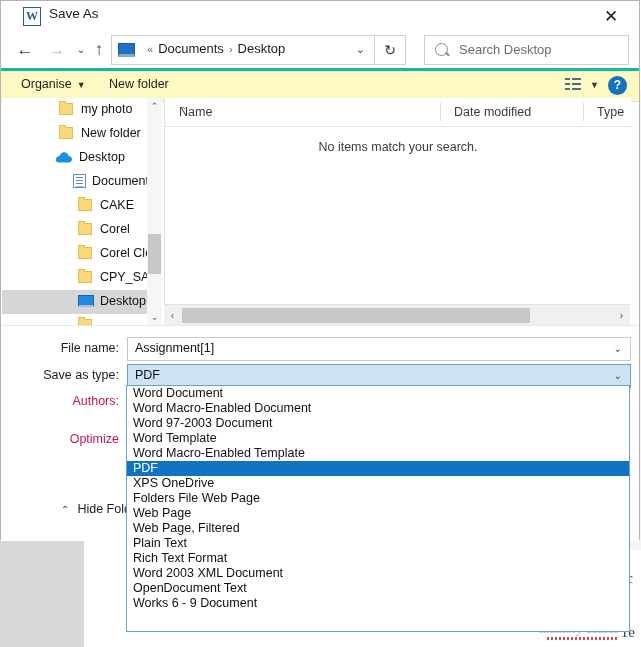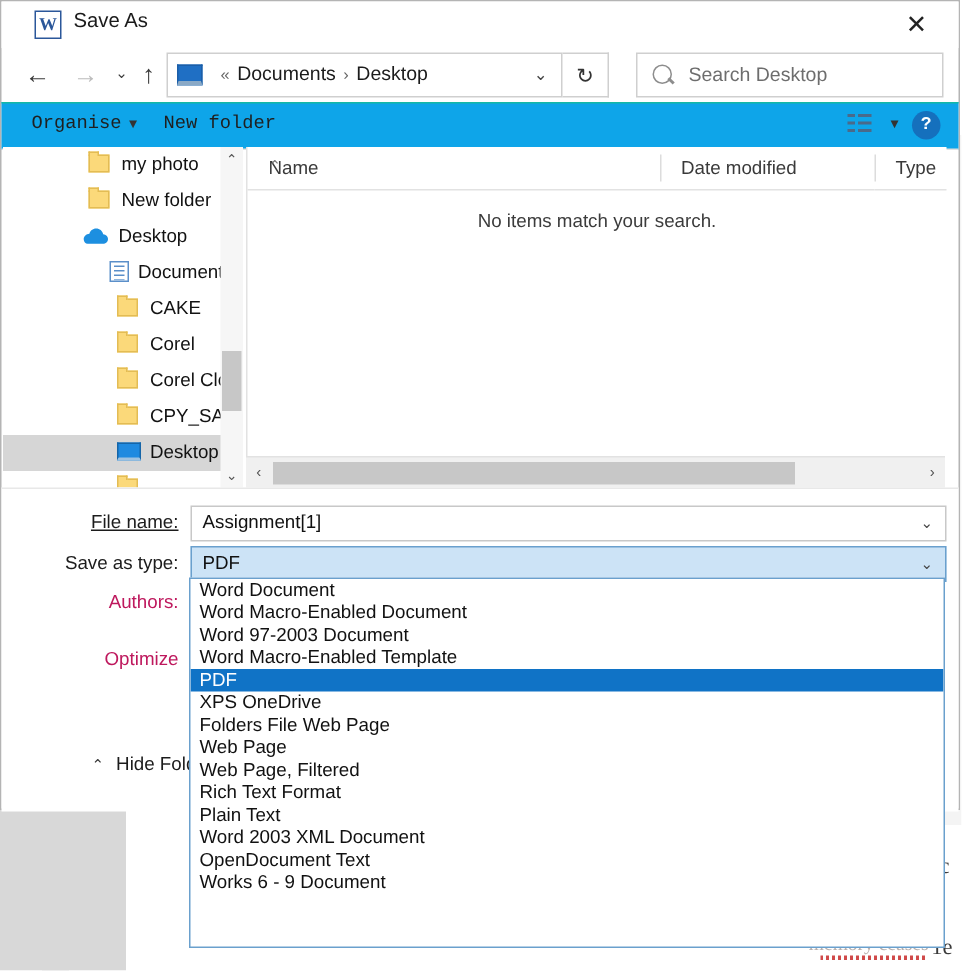--- a/index.html
+++ b/index.html
@@ -65,21 +65,21 @@
   .searchbox { position:absolute; left:423px; top:3px; width:205px; height:30px;
                border:1px solid #cfcfcf; background:#fff; box-sizing:border-box; }
   .search-ico { position:absolute; left:10px; top:7px; width:11px; height:11px;
                 border:1.6px solid #8d8d8d; border-radius:50%; }
   .search-ico:after { content:""; position:absolute; left:9px; top:9px; width:5px; height:1.6px;
                       background:#8d8d8d; transform:rotate(45deg); }
   .search-ph { position:absolute; left:34px; top:6px; font-size:13px; color:#6d6d6d; }
 
   
   .toolbar { position:absolute; left:0; top:67px; width:638px; height:30px;
-             border-top:1px solid #14b8a6; border-bottom:1px solid #e0e0e0; background:#0ea5e9;font-family:Liberation Mono, monospace; }
+             border-top:3px solid #14b8a6; border-bottom:1px solid #e0e0e0; background:#fef9c3; }
   .tb-item { position:absolute; top:6px; font-size:12.5px; color:#1f1f1f; cursor:pointer; }
   .tb-caret { font-size:9px; color:#333; margin-left:5px; }
   .view-ico { position:absolute; right:58px; top:7px; width:16px; height:15px; cursor:pointer; }
   .view-ico .vl { position:absolute; left:0; width:5px; height:2px; background:#4a6a8a; }
   .view-ico .vr { position:absolute; left:7px; width:9px; height:2px; background:#4a6a8a; }
   .view-caret { position:absolute; right:40px; top:9px; font-size:9px; color:#333; cursor:pointer; }
   .help-btn { position:absolute; right:12px; top:5px; width:19px; height:19px; border-radius:50%;
               background:#1570bd; color:#fff; font-size:12px; font-weight:bold;
               text-align:center; line-height:19px; cursor:pointer; }
 
@@ -291,21 +291,21 @@
       <div class="empty-msg">No items match your search.</div>
     </div>
 
     <div class="hscroll">
       <div class="hs-btn" style="left:0">‹</div>
       <div class="hs-thumb"></div>
       <div class="hs-btn" style="right:0">›</div>
     </div>
 
     <div class="form">
-      <div class="flabel" style="left:20px; top:15px; width:98px;text-decoration:underline;">File name:</div>
+      <div class="flabel" style="left:20px; top:15px; width:98px;">File name:</div>
       <div class="fname-input">
         <div class="fname-val">Assignment[1]</div>
         <div class="in-chev">⌄</div>
       </div>
 
       <div class="flabel" style="left:20px; top:42px; width:98px;">Save as type:</div>
       <div class="type-combo">
         <div class="type-val">PDF</div>
         <div class="in-chev">⌄</div>
       </div>
@@ -316,26 +316,27 @@
       <div class="hide-folders">
         <span class="hf-caret">⌃</span><span>Hide Folders</span>
       </div>
     </div>
   </div>
 
   <div class="dropdown">
     <div class="dd-item">Word Document</div>
     <div class="dd-item">Word Macro-Enabled Document</div>
     <div class="dd-item">Word 97-2003 Document</div>
+    <div class="dd-item">Word Template</div>
     <div class="dd-item">Word Macro-Enabled Template</div>
     <div class="dd-item sel">PDF</div>
     <div class="dd-item">XPS OneDrive</div>
     <div class="dd-item">Folders File Web Page</div>
     <div class="dd-item">Web Page</div>
     <div class="dd-item">Web Page, Filtered</div>
+    <div class="dd-item">Plain Text</div>
     <div class="dd-item">Rich Text Format</div>
-    <div class="dd-item">Plain Text</div>
     <div class="dd-item">Word 2003 XML Document</div>
     <div class="dd-item">OpenDocument Text</div>
     <div class="dd-item">Works 6 - 9 Document</div>
   </div>
 
 </div>
 
 </body></html>

